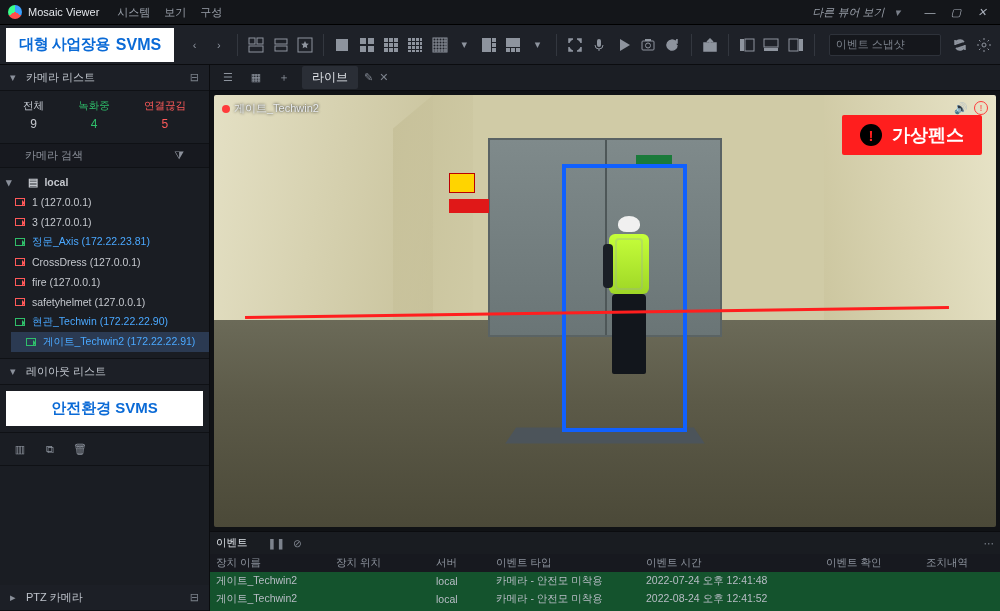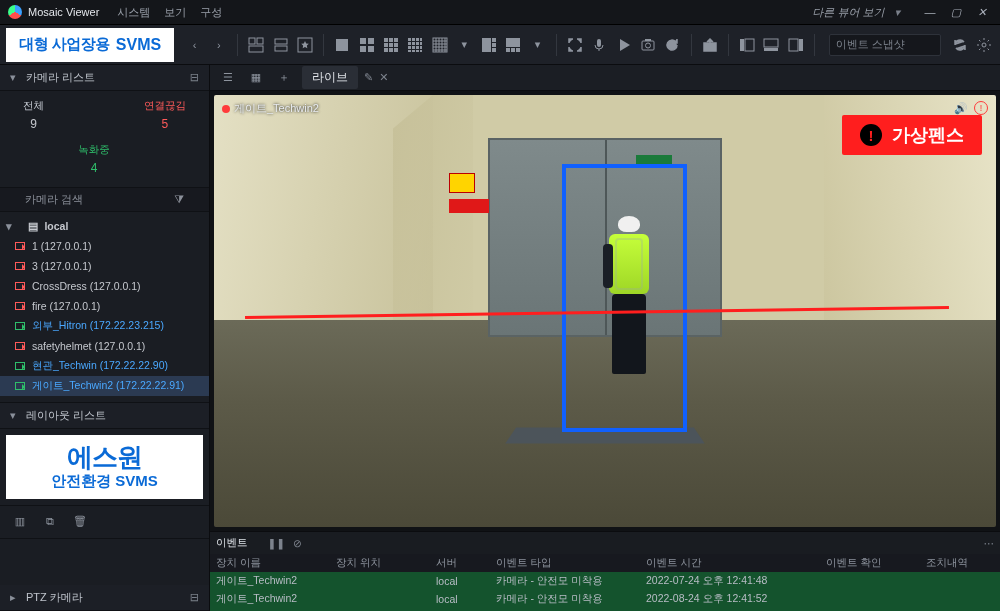--- a/index.html
+++ b/index.html
@@ -31,38 +31,38 @@
 
 
 .sidebar { width: 210px; background: #1a1d23; border-right: 1px solid #0b0c0f; display: flex; flex-direction: column; }
 .sec-header { height: 26px; display: flex; align-items: center; padding: 0 10px; background: #1c1f26; border-bottom: 1px solid #0f1115; color: #bfc4cc; cursor: pointer; }
 .chev { width: 10px; margin-right: 6px; color: #8a909a; }
 .cam-stats { display: flex; justify-content: space-around; padding: 8px 6px 12px; font-size: 10.5px; border-bottom: 1px solid #0f1115; }
 .stat { display: flex; flex-direction: column; align-items: center; gap: 4px; }
 .stat .label { color: #9aa0aa; }
 .stat .val { font-size: 12px; }
 .stat.total .label { color: #c9ced6; }
-.stat.rec .label { color: #2fbf6b; margin-top: 44px; }
+.stat.rec .label { color: #2fbf6b; }
 .stat.disc .label { color: #ff5a5a; }
 .stat.rec .val { color: #2fbf6b; }
 .stat.disc .val { color: #ff5a5a; }
 
 .search-row { display: flex; align-items: center; height: 24px; background: #17191f; border-bottom: 1px solid #0f1115; padding: 0 25px; gap: 6px; color: #8c919b; }
 .funnel { margin-left: auto; }
 
 .tree { flex: 0 0 auto; padding: 4px 0 6px; border-bottom: 1px solid #0f1115; }
 .tree-item { display: flex; align-items: center; height: 20px; padding: 0 8px 0 14px; gap: 6px; cursor: pointer; }
 .tree-item.root { padding-left: 6px; font-weight: 600; }
 .tree-item.child { }
 .tree-item .ico { width: 12px; height: 12px; display: flex; align-items: center; justify-content: center; }
 .tree-item .txt { white-space: nowrap; overflow: hidden; text-overflow: ellipsis; font-size: 10.5px; }
 .tree-item.blue .txt { color: #4aa8ff; }
 .tree-item.red .ico { color: #ff5a5a; }
 .tree-item.green .ico { color: #2fbf6b; }
-.tree-item.selected { background: #2b3a52; }
+.tree-item.selected { background: #2b3a52; margin-left: 11px; }
 .ico-cam { width: 10px; height: 8px; border: 1px solid currentColor; position: relative; }
 .ico-cam::after { content: ""; position: absolute; right: -4px; top: 1px; border: 3px solid transparent; border-left-color: currentColor; }
 
 .layout-sec { flex: 0 0 auto; }
 .banner2 { margin: 6px; background: #fff; padding: 8px 6px; text-align: center; }
 .banner2 .l1 { color: #0a6ad6; font-weight: 800; font-size: 26px; letter-spacing: -1px; line-height: 1.1; }
 .banner2 .l2 { color: #0a6ad6; font-weight: 700; font-size: 15px; }
 .mini-toolbar { display: flex; gap: 6px; padding: 4px 8px; border-top: 1px solid #0f1115; border-bottom: 1px solid #0f1115; }
 
 .ptz-sec { margin-top: auto; }
@@ -358,37 +358,37 @@
               <span class="ico-cam"></span>
             </span>
             <span class="txt">1 (127.0.0.1)</span>
           </div>
           <div class="tree-item child red">
             <span class="ico">
               <span class="ico-cam"></span>
             </span>
             <span class="txt">3 (127.0.0.1)</span>
           </div>
+          <div class="tree-item child blue green">
+            <span class="ico">
+              <span class="ico-cam"></span>
+            </span>
+            <span class="txt">정문_Axis (172.22.23.81)</span>
+          </div>
           <div class="tree-item child red">
             <span class="ico">
               <span class="ico-cam"></span>
             </span>
             <span class="txt">CrossDress (127.0.0.1)</span>
           </div>
           <div class="tree-item child red">
             <span class="ico">
               <span class="ico-cam"></span>
             </span>
             <span class="txt">fire (127.0.0.1)</span>
-          </div>
-          <div class="tree-item child blue green">
-            <span class="ico">
-              <span class="ico-cam"></span>
-            </span>
-            <span class="txt">외부_Hitron (172.22.23.215)</span>
           </div>
           <div class="tree-item child red">
             <span class="ico">
               <span class="ico-cam"></span>
             </span>
             <span class="txt">safetyhelmet (127.0.0.1)</span>
           </div>
           <div class="tree-item child blue green">
             <span class="ico">
               <span class="ico-cam"></span>
@@ -402,21 +402,20 @@
             <span class="txt">게이트_Techwin2 (172.22.22.91)</span>
           </div>
         </div>
     </div>
 
     <div class="sec-header layout-sec">
       <span class="chev">▾</span>
       <span>레이아웃 리스트</span>
     </div>
     <div class="banner2">
-      <div class="l1">에스원</div>
       <div class="l2">안전환경 SVMS</div>
     </div>
     <div class="mini-toolbar">
       <span class="tbtn">▥</span>
       <span class="tbtn">⧉</span>
       <span class="tbtn">🗑</span>
     </div>
 
     <div class="sec-header ptz-sec">
       <span class="chev">▸</span>

